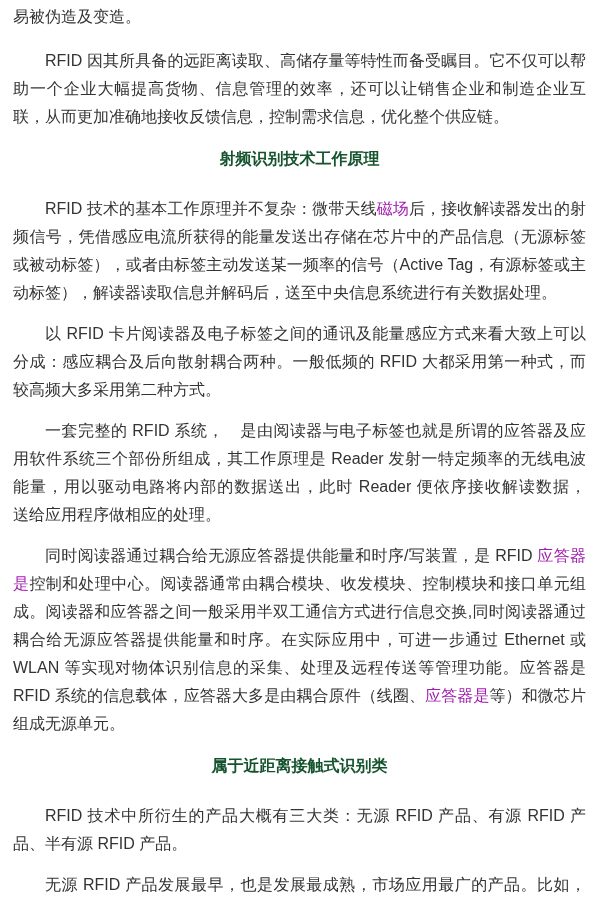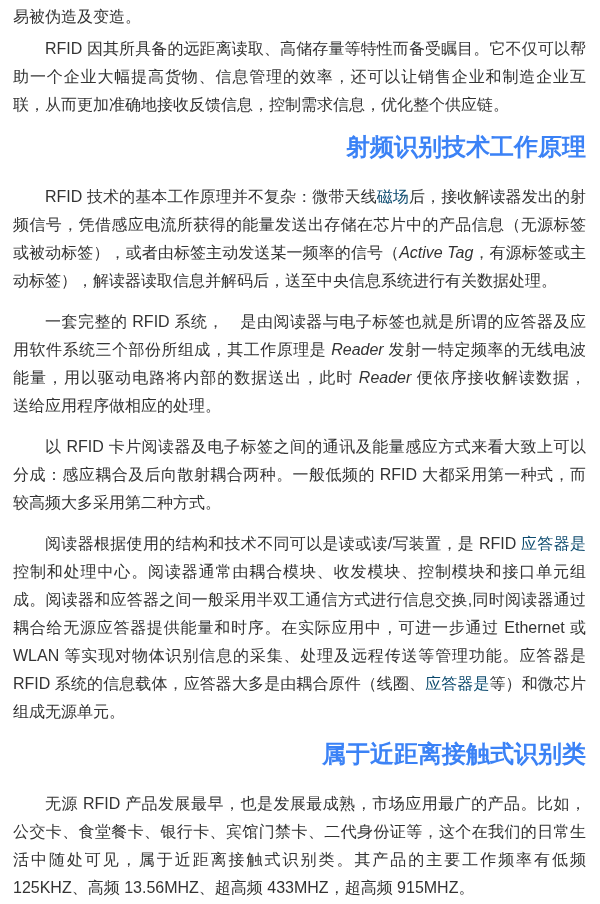--- a/index.html
+++ b/index.html
@@ -19,59 +19,59 @@
     padding: 3px 14px 0 13px;
     color: #333333;
     font-size: 16px;
     line-height: 28px;
     text-align: justify;
   }
   .para {
     margin: 0 0 13px 0;
   }
   .para.tight {
-    margin-bottom: 4px;
+    margin-bottom: 16px;
   }
   .para.indent {
     text-indent: 2em;
   }
   h2.section-heading {
-    font-size: 24px;
+    font-size: 16px;
     line-height: 30px;
     font-weight: bold;
-    color: #3b82f6;
+    color: #14532d;
     margin: 13px 0 21px 0;
-    text-align: right;
+    text-align: center;
   }
   .run-link {
-    color: #0c4a6e;
+    color: #a21caf;
     text-decoration: none;
     cursor: pointer;
   }
   .run-italic {
-    font-style: italic;
   }
 </style>
 </head>
 <body>
 
 <div class="doc">
 
   <p class="para tight"><span>易被伪造及变造。</span></p>
 
   <p class="para indent"><span>RFID 因其所具备的远距离读取、高储存量等特性而备受瞩目。它不仅可以帮助一个企业大幅提高货物、信息管理的效率，还可以让销售企业和制造企业互联，从而更加准确地接收反馈信息，控制需求信息，优化整个供应链。</span></p>
 
   <h2 class="section-heading">射频识别技术工作原理</h2>
 
   <p class="para indent"><span>RFID 技术的基本工作原理并不复杂：微带天线</span><a class="run-link">磁场</a><span>后，接收解读器发出的射频信号，凭借感应电流所获得的能量发送出存储在芯片中的产品信息（无源标签或被动标签），或者由标签主动发送某一频率的信号（</span><span class="run-italic">Active Tag</span><span>，有源标签或主动标签），解读器读取信息并解码后，送至中央信息系统进行有关数据处理。</span></p>
 
+  <p class="para indent"><span>以 RFID 卡片阅读器及电子标签之间的通讯及能量感应方式来看大致上可以分成：感应耦合及后向散射耦合两种。一般低频的 RFID 大都采用第一种式，而较高频大多采用第二种方式。</span></p>
+
   <p class="para indent"><span>一套完整的 RFID 系统，　是由阅读器与电子标签也就是所谓的应答器及应用软件系统三个部份所组成，其工作原理是 </span><span class="run-italic">Reader</span><span> 发射一特定频率的无线电波能量，用以驱动电路将内部的数据送出，此时 </span><span class="run-italic">Reader</span><span> 便依序接收解读数据，　送给应用程序做相应的处理。</span></p>
 
-  <p class="para indent"><span>以 RFID 卡片阅读器及电子标签之间的通讯及能量感应方式来看大致上可以分成：感应耦合及后向散射耦合两种。一般低频的 RFID 大都采用第一种式，而较高频大多采用第二种方式。</span></p>
-
-  <p class="para indent"><span>阅读器根据使用的结构和技术不同可以是读或读/写装置，是 RFID </span><a class="run-link">应答器是</a><span>控制和处理中心。阅读器通常由耦合模块、收发模块、控制模块和接口单元组成。阅读器和应答器之间一般采用半双工通信方式进行信息交换,同时阅读器通过耦合给无源应答器提供能量和时序。在实际应用中，可进一步通过 Ethernet 或 WLAN 等实现对物体识别信息的采集、处理及远程传送等管理功能。应答器是 RFID 系统的信息载体，应答器大多是由耦合原件（线圈、</span><a class="run-link">应答器是</a><span>等）和微芯片组成无源单元。</span></p>
+  <p class="para indent"><span>同时阅读器通过耦合给无源应答器提供能量和时序/写装置，是 RFID </span><a class="run-link">应答器是</a><span>控制和处理中心。阅读器通常由耦合模块、收发模块、控制模块和接口单元组成。阅读器和应答器之间一般采用半双工通信方式进行信息交换,同时阅读器通过耦合给无源应答器提供能量和时序。在实际应用中，可进一步通过 Ethernet 或 WLAN 等实现对物体识别信息的采集、处理及远程传送等管理功能。应答器是 RFID 系统的信息载体，应答器大多是由耦合原件（线圈、</span><a class="run-link">应答器是</a><span>等）和微芯片组成无源单元。</span></p>
 
   <h2 class="section-heading">属于近距离接触式识别类</h2>
 
+  <p class="para indent"><span>RFID 技术中所衍生的产品大概有三大类：无源 RFID 产品、有源 RFID 产品、半有源 RFID 产品。</span></p>
 
   <p class="para indent"><span>无源 RFID 产品发展最早，也是发展最成熟，市场应用最广的产品。比如，公交卡、食堂餐卡、银行卡、宾馆门禁卡、二代身份证等，这个在我们的日常生活中随处可见，属于近距离接触式识别类。其产品的主要工作频率有低频 125KHZ、高频 13.56MHZ、超高频 433MHZ，超高频 915MHZ。</span></p>
 
 </div>
 
 </body></html>

